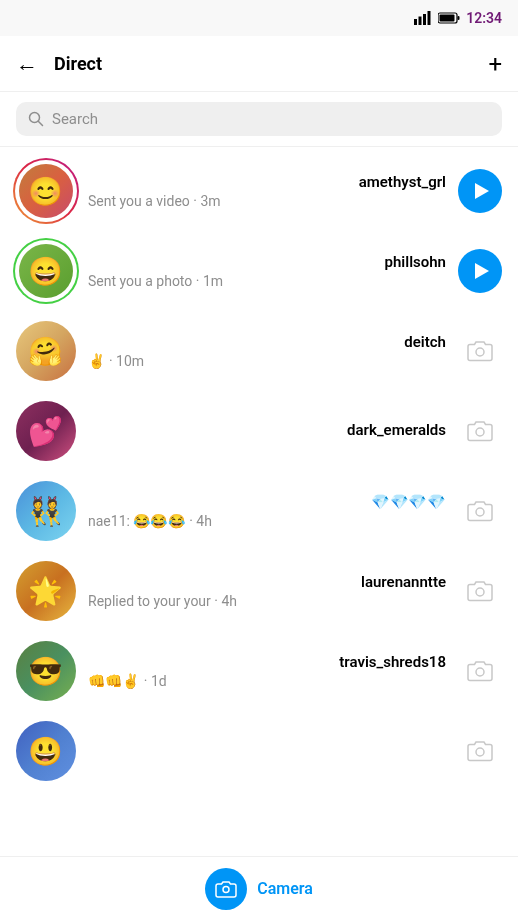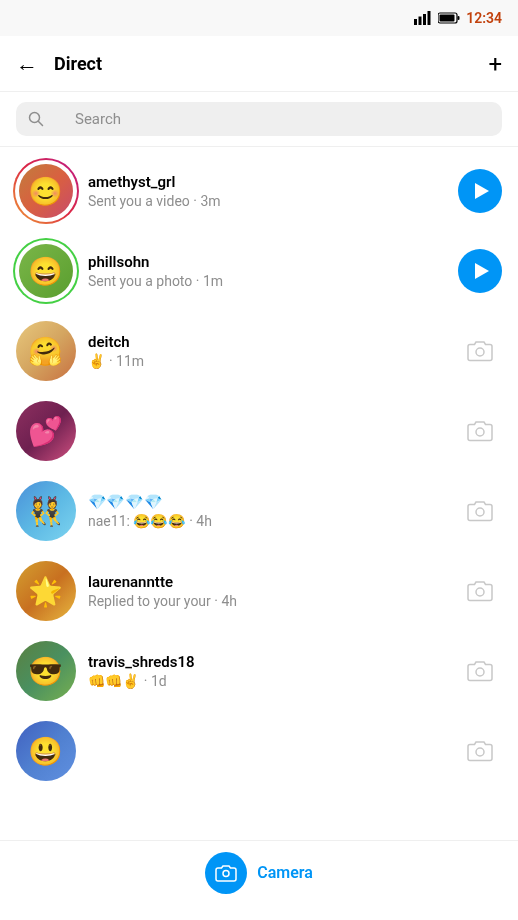--- a/index.html
+++ b/index.html
@@ -23,21 +23,21 @@
       gap: 6px;
     }
     .status-icons {
       display: flex;
       align-items: center;
       gap: 6px;
     }
     .status-time {
       font-size: 14px;
       font-weight: 600;
-      color: #c2410c;
+      color: #701a75;
     }
 
     
     .header {
       height: 56px;
       display: flex;
       align-items: center;
       justify-content: space-between;
       padding: 0 16px;
       background: #fff;
@@ -70,21 +70,20 @@
       background: #efefef;
       border-radius: 10px;
       display: flex;
       align-items: center;
       padding: 8px 12px;
       gap: 8px;
     }
     .search-input-display {
       font-size: 15px;
       color: #8e8e8e;
-      margin-left: 23px;
     }
 
     
     .divider {
       height: 1px;
       background: #efefef;
       margin: 4px 0;
     }
 
     
@@ -169,20 +168,21 @@
 
     .msg-content {
       flex: 1;
       min-width: 0;
     }
     .msg-username {
       font-size: 15px;
       font-weight: 600;
       color: #000;
       margin-bottom: 2px;
+      text-align: right;
     }
     .msg-preview {
       font-size: 14px;
       color: #8e8e8e;
       white-space: nowrap;
       overflow: hidden;
       text-overflow: ellipsis;
     }
 
     .msg-action {
@@ -210,21 +210,21 @@
       height: 0;
       border-top: 8px solid transparent;
       border-bottom: 8px solid transparent;
       border-left: 14px solid #fff;
       margin-left: 3px;
     }
 
     
     .bottom-bar {
       position: absolute;
-      bottom: 16px;
+      bottom: 0;
       left: 0;
       width: 100%;
       height: 64px;
       background: #fff;
       border-top: 1px solid #efefef;
       display: flex;
       align-items: center;
       justify-content: center;
       gap: 10px;
       cursor: pointer;
@@ -318,36 +318,37 @@
       </div>
     </div>
     <div class="message-item">
       <div class="avatar-wrap">
       <div class="avatar-plain av3" style="width:60px;height:60px;">
         <div class="avatar-face">🤗</div>
       </div>
     </div>
       <div class="msg-content">
     <div class="msg-username">deitch</div>
-    <div class="msg-preview">✌ · 11m</div>
+    <div class="msg-preview">✌ · 10m</div>
   </div>
       <div class="msg-action">
       <svg width="28" height="24" viewBox="0 0 28 24" fill="none">
         <path d="M10 3L8.5 5.5H4a2 2 0 0 0-2 2v12a2 2 0 0 0 2 2h20a2 2 0 0 0 2-2V7.5a2 2 0 0 0-2-2h-4.5L18 3H10z" stroke="#c8c8c8" stroke-width="1.5" fill="none"></path>
         <circle cx="14" cy="13" r="4" stroke="#c8c8c8" stroke-width="1.5" fill="none"></circle>
       </svg>
     </div>
     </div>
     <div class="message-item">
       <div class="avatar-wrap">
       <div class="avatar-plain av4" style="width:60px;height:60px;">
         <div class="avatar-face">💕</div>
       </div>
     </div>
       <div class="msg-content">
+    <div class="msg-username">dark_emeralds</div>
   </div>
       <div class="msg-action">
       <svg width="28" height="24" viewBox="0 0 28 24" fill="none">
         <path d="M10 3L8.5 5.5H4a2 2 0 0 0-2 2v12a2 2 0 0 0 2 2h20a2 2 0 0 0 2-2V7.5a2 2 0 0 0-2-2h-4.5L18 3H10z" stroke="#c8c8c8" stroke-width="1.5" fill="none"></path>
         <circle cx="14" cy="13" r="4" stroke="#c8c8c8" stroke-width="1.5" fill="none"></circle>
       </svg>
     </div>
     </div>
     <div class="message-item">
       <div class="avatar-wrap">

